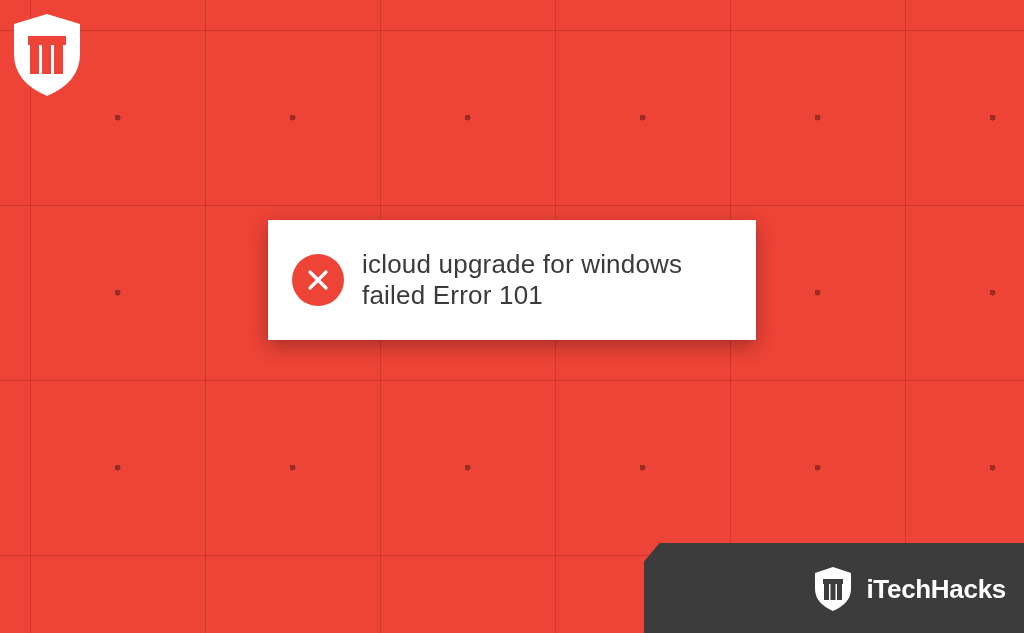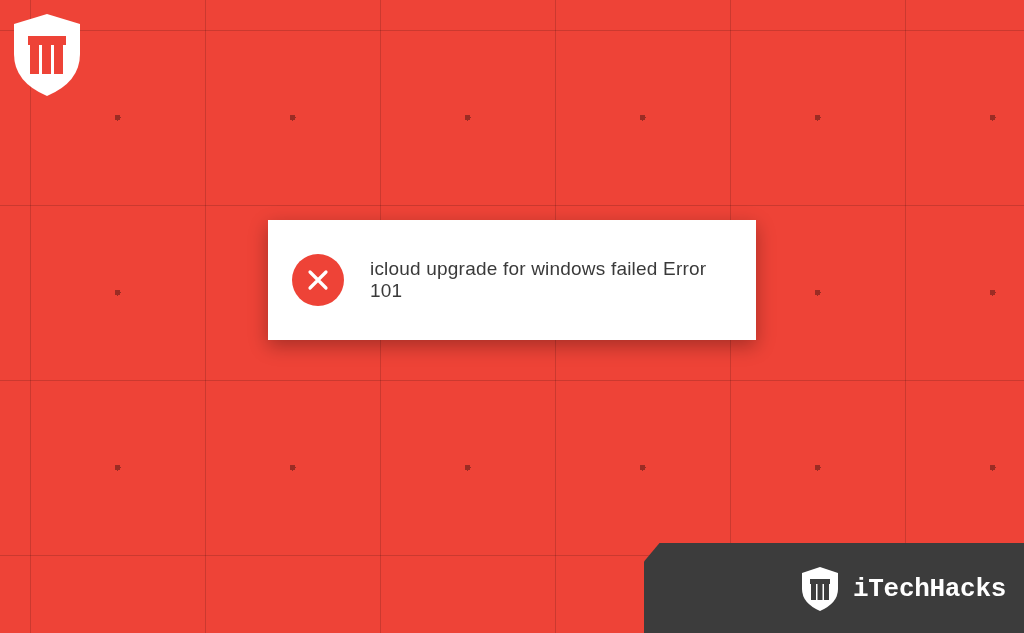--- a/index.html
+++ b/index.html
@@ -74,24 +74,23 @@
       flex-shrink: 0;
     }
     
     .error-icon-circle svg {
       width: 24px;
       height: 24px;
     }
     
     .error-text {
       color: #3a3a3a;
-      font-size: 19px;
+      font-size: 26px;
       font-weight: 400;
       letter-spacing: 0.2px;
-      margin-left: 8px;
     }
     
     
     .brand-band {
       position: absolute;
       bottom: 0;
       right: 0;
       width: 380px;
       height: 110px;
       overflow: hidden;
@@ -109,21 +108,20 @@
     }
     
     .brand-content {
       position: absolute;
       bottom: 20px;
       right: 18px;
       display: flex;
       align-items: center;
       gap: 12px;
       color: #fff;
-      font-family: Liberation Mono, monospace;
     }
     
     .brand-shield {
       width: 42px;
       height: 48px;
     }
     
     .brand-text {
       font-size: 26px;
       font-weight: 600;

